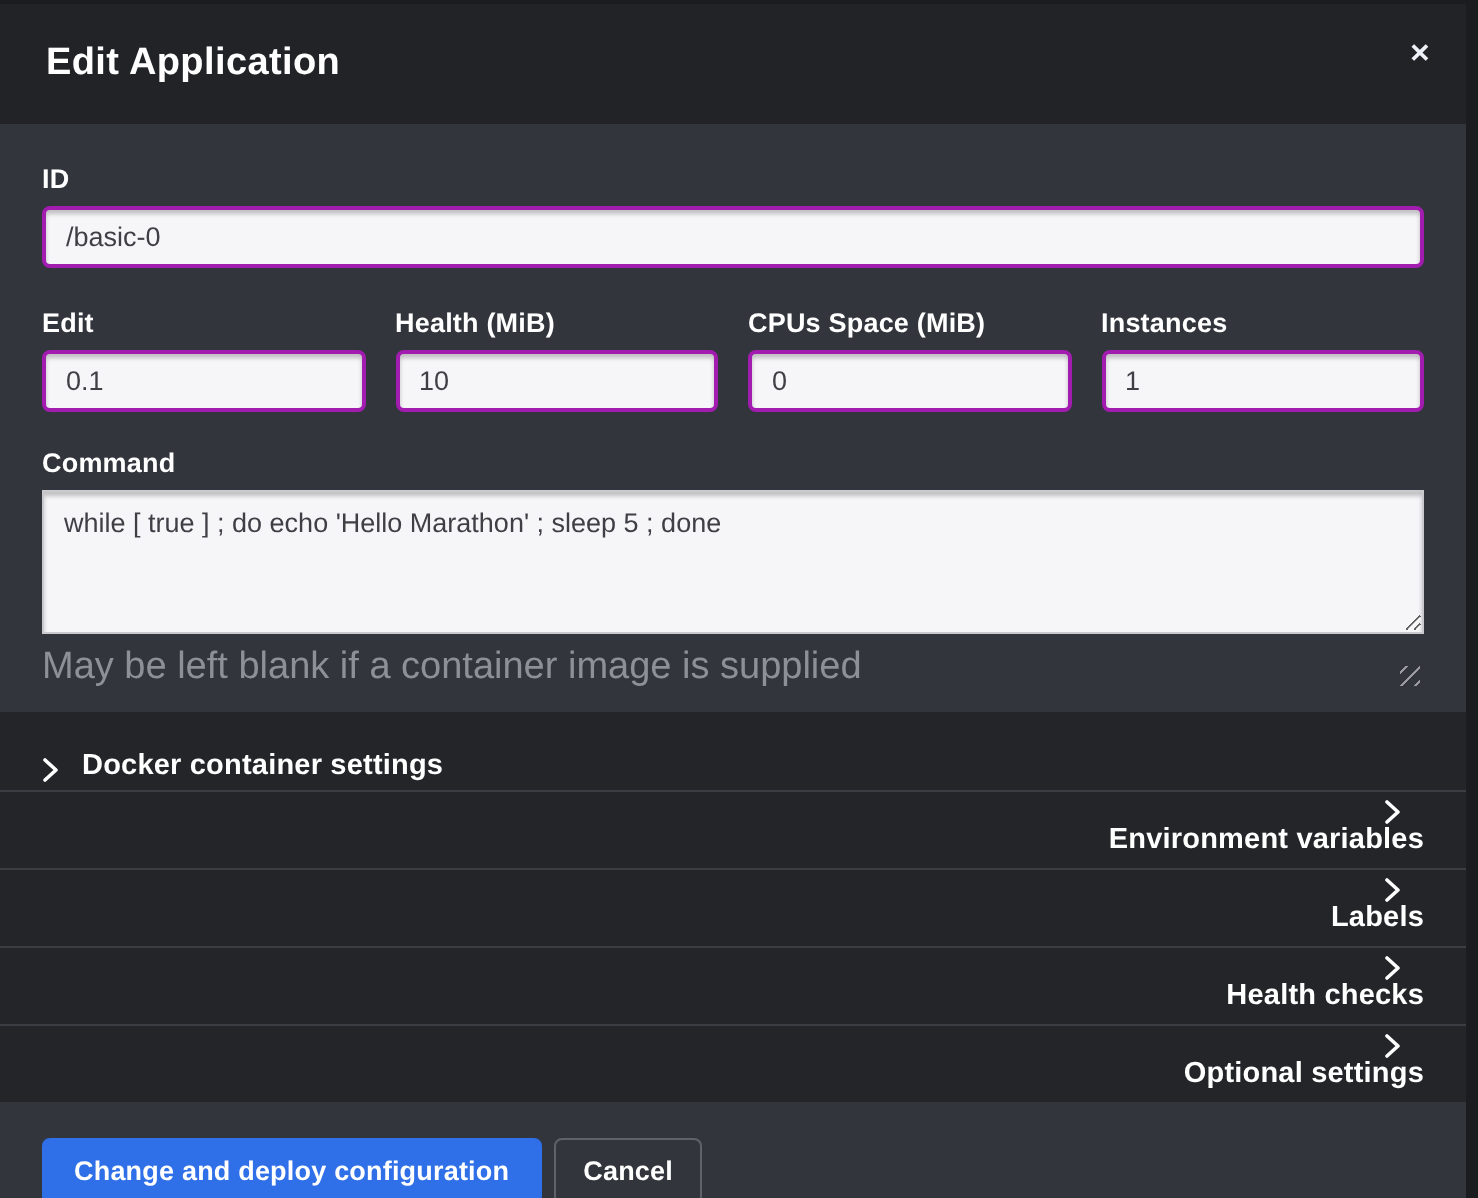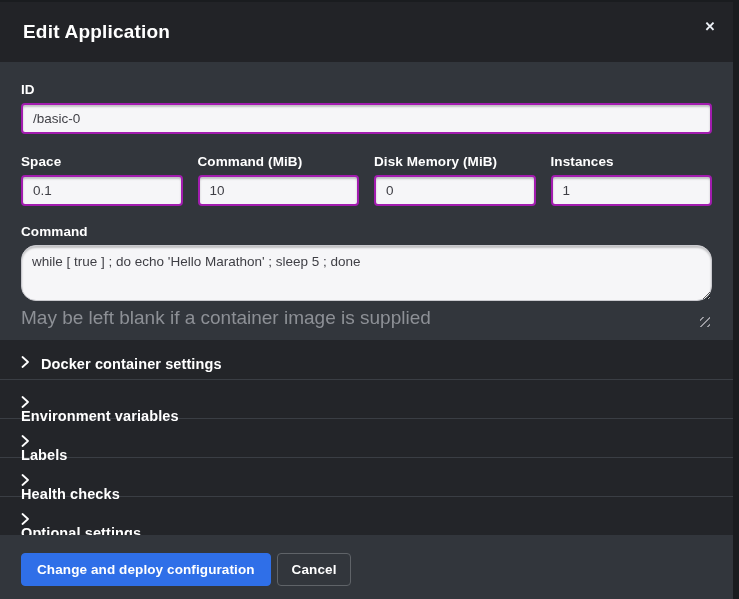--- a/index.html
+++ b/index.html
@@ -76,24 +76,24 @@
   }
   .fields-grid {
     margin-top: 20px;
     display: grid;
     grid-template-columns: repeat(4, 1fr);
     column-gap: 15px;
   }
   .command-group { margin-top: 18px; position: relative; }
   .command-textarea {
     width: 100%;
-    height: 56px;
+    height: 72px;
     background: #f6f6f8;
     border: 1px solid #c9c9ce;
-    border-radius: 15px;
+    border-radius: 0;
     box-shadow: inset 0 2px 2px rgba(0,0,0,0.22);
     padding: 7px 10px;
     font-size: 13.5px;
     color: #3f3f45;
     font-family: "Liberation Sans", sans-serif;
     resize: vertical;
     outline: none;
     line-height: 1.35;
     display: block;
   }
@@ -114,22 +114,22 @@
     font-size: 19px;
   }
   
   .accordion {
     background: #232529;
     flex: 0 0 auto;
   }
   .accordion-row {
     height: 39px;
     display: flex;
-    align-items: flex-start;
-    padding: 16px 21px;
+    align-items: flex-end;
+    padding: 4px 21px;
     cursor: pointer;
   }
   .accordion-row + .accordion-row {
     border-top: 1px solid #3a3e44;
     flex-direction: column;
   }
   .chevron {
     width: 9px; height: 12px;
     margin-right: 11px;
     flex: 0 0 auto;
@@ -186,29 +186,29 @@
 
   <div class="modal-body">
 
     <div>
       <label class="field-label">ID</label>
       <input class="text-input" type="text" value="/basic-0" style="">
     </div>
 
     <div class="fields-grid">
       <div>
-        <label class="field-label">Space</label>
+        <label class="field-label">Edit</label>
         <input class="text-input" type="text" value="0.1" style="">
       </div>
       <div>
-        <label class="field-label">Command (MiB)</label>
+        <label class="field-label">Health (MiB)</label>
         <input class="text-input" type="text" value="10" style="">
       </div>
       <div>
-        <label class="field-label">Disk Memory (MiB)</label>
+        <label class="field-label">CPUs Space (MiB)</label>
         <input class="text-input" type="text" value="0" style="">
       </div>
       <div>
         <label class="field-label">Instances</label>
         <input class="text-input" type="text" value="1" style="">
       </div>
     </div>
 
     <div class="command-group">
       <label class="field-label">Command</label>

